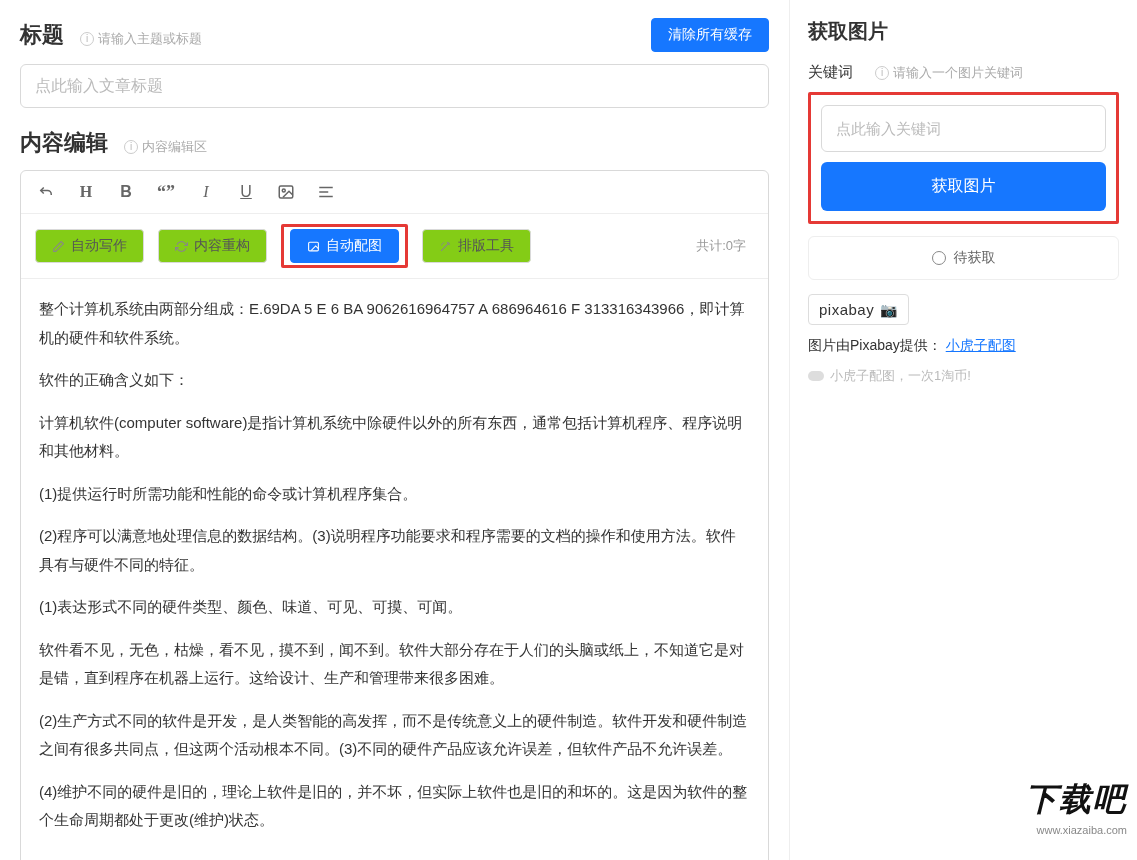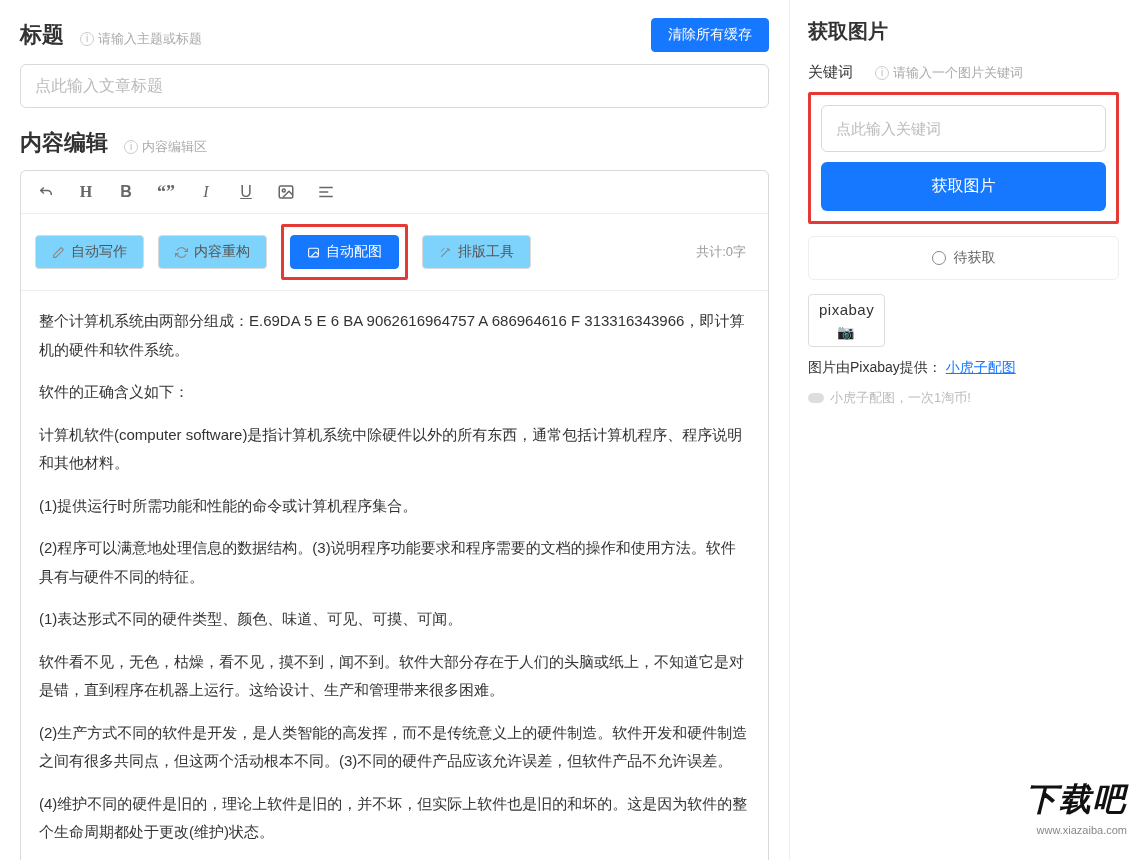--- a/index.html
+++ b/index.html
@@ -7,48 +7,48 @@
 .container { display: flex; width: 1137px; min-height: 860px; }
 .main { flex: 1; padding: 18px 20px; min-width: 0; }
 .side { width: 348px; padding: 18px 18px; border-left: 1px solid #eee; }
 
 .section-header { display: flex; align-items: center; justify-content: space-between; margin-bottom: 12px; }
 .section-title { display: flex; align-items: baseline; gap: 16px; }
 .section-title h2 { font-size: 22px; font-weight: 600; color: #333; }
 .hint { color: #aaa; font-size: 13px; display: flex; align-items: center; gap: 4px; }
 .hint-icon { display: inline-block; width: 14px; height: 14px; border: 1px solid #ccc; border-radius: 50%; font-size: 10px; line-height: 12px; text-align: center; color: #bbb; }
 
-.btn { border: 1px solid #d9d9d9; background: #7dd3fc; padding: 7px 16px; border-radius: 4px; cursor: pointer; font-size: 14px; display: inline-flex; align-items: center; gap: 6px; color: #555; }
+.btn { border: 1px solid #d9d9d9; background: #84cc16; padding: 7px 16px; border-radius: 4px; cursor: pointer; font-size: 14px; display: inline-flex; align-items: center; gap: 6px; color: #555; }
 .btn-primary { background: #1677ff; border-color: #1677ff; color: #fff; }
 .btn-primary-big { background: #1677ff; border: none; color: #fff; width: 100%; padding: 14px; border-radius: 6px; font-size: 16px; cursor: pointer; }
 
 .input-text { width: 100%; border: 1px solid #d9d9d9; border-radius: 6px; padding: 12px 14px; font-size: 16px; color: #333; }
 .input-text::placeholder { color: #bbb; }
 
 .editor-wrap { border: 1px solid #d9d9d9; border-radius: 6px; margin-top: 12px; }
 .toolbar-icons { display: flex; align-items: center; gap: 22px; padding: 12px 16px; border-bottom: 1px solid #eee; }
 .tbar-icon { color: #666; font-size: 16px; cursor: pointer; display: inline-flex; align-items: center; justify-content: center; width: 18px; height: 18px; }
 .toolbar-actions { display: flex; align-items: center; padding: 10px 14px; border-bottom: 1px solid #eee; gap: 14px; }
 .spacer { flex: 1; }
 .count { color: #999; font-size: 13px; margin-right: 8px; }
-.highlight-red { border: 3px solid #e53935; padding: 8px 6px; border-radius: 2px; }
+.highlight-red { border: 3px solid #e53935; padding: 2px 6px; border-radius: 2px; }
 
 .editor-body { padding: 16px 18px; font-size: 15px; line-height: 1.9; color: #333; }
 .editor-body p { margin-bottom: 14px; }
 
 .side h3 { font-size: 20px; font-weight: 600; margin-bottom: 18px; color: #333; }
 .side-label-row { display: flex; align-items: center; gap: 22px; margin-bottom: 10px; }
 .side-label-row .label { font-size: 15px; color: #333; font-weight: 500; }
 .red-box { border: 3px solid #e53935; padding: 10px; border-radius: 2px; margin-bottom: 12px; }
 .red-box .input-text { margin-bottom: 10px; font-size: 15px; padding: 14px; }
 
 .status-box { border: 1px solid #eee; border-radius: 6px; padding: 12px; text-align: center; color: #666; margin-bottom: 14px; display: flex; align-items: center; justify-content: center; gap: 8px; }
 .circle-icon { width: 14px; height: 14px; border: 1.5px solid #888; border-radius: 50%; display: inline-block; }
 
-.pixabay-tag { display: inline-flex; align-items: center; border: 1px solid #ddd; padding: 6px 10px; border-radius: 4px; font-family: Arial, sans-serif; letter-spacing: 0.5px; font-size: 15px; color: #333; gap: 6px; margin-bottom: 12px; flex-direction: column; }
+.pixabay-tag { display: inline-flex; align-items: center; border: 1px solid #ddd; padding: 6px 10px; border-radius: 4px; font-family: Arial, sans-serif; letter-spacing: 0.5px; font-size: 15px; color: #333; gap: 6px; margin-bottom: 12px; }
 .camera-icon { font-size: 14px; }
 
 .credit-row { font-size: 14px; color: #333; margin-bottom: 12px; }
 .credit-row a { color: #1677ff; text-decoration: underline; }
 
 .footer-note { color: #bbb; font-size: 13px; display: flex; align-items: center; gap: 6px; }
 .cloud-icon { width: 16px; height: 10px; background: #ddd; border-radius: 10px; display: inline-block; position: relative; }
 
 .watermark { position: fixed; right: 0; bottom: 20px; color: #111; font-style: italic; font-weight: 900; font-size: 32px; letter-spacing: 2px; padding: 4px 10px; background: rgba(255,255,255,0.7); text-align:right; }
 .watermark .url { font-size: 11px; font-style: normal; font-weight: normal; color: #888; letter-spacing: 0; display:block; margin-top:2px; }

